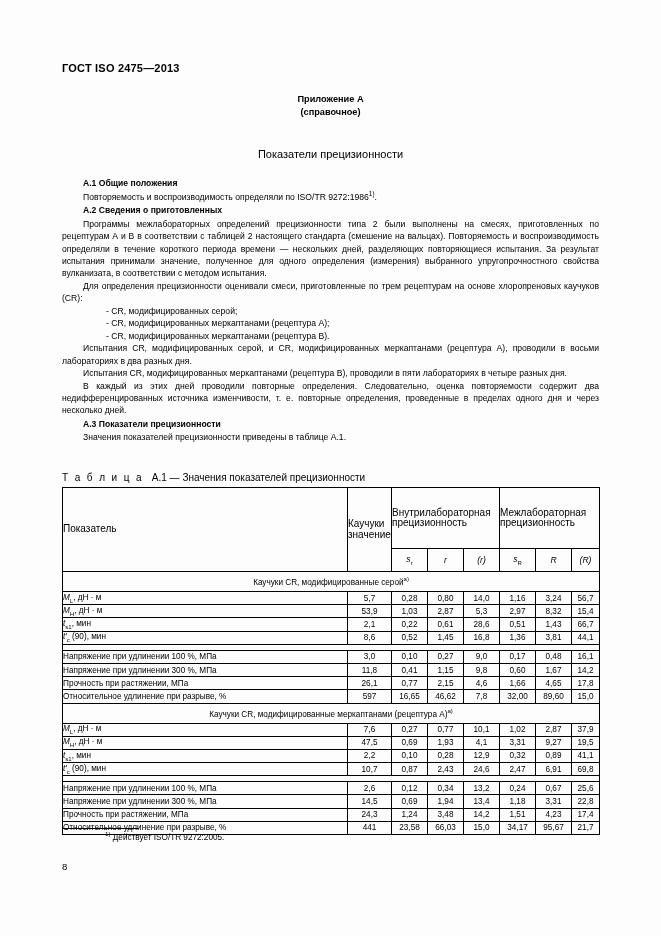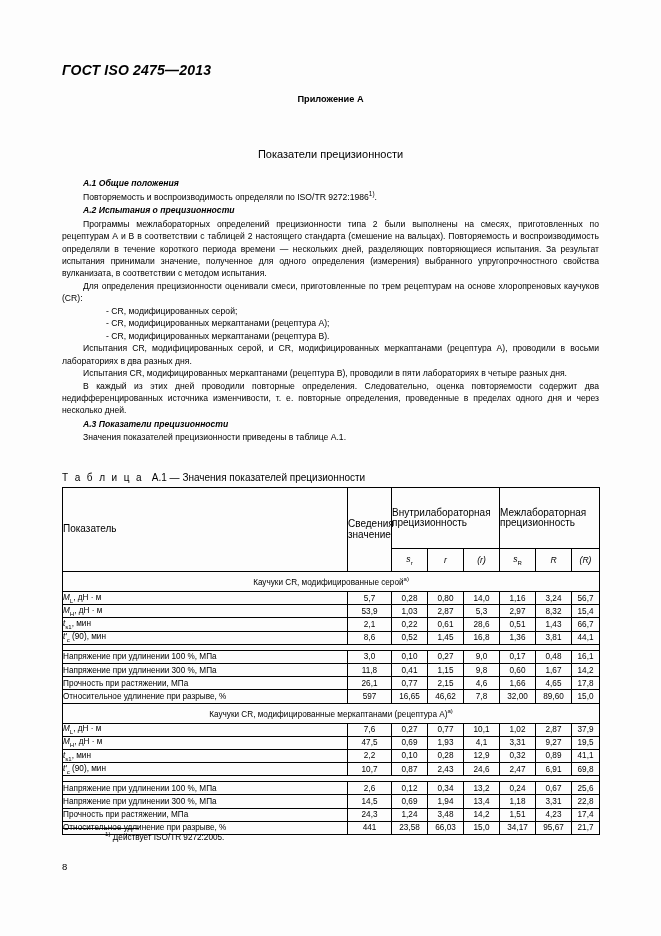--- a/index.html
+++ b/index.html
@@ -19,24 +19,23 @@
     position: absolute;
     left: 0; top: 0;
     width: 661px;
     height: 936px;
     background: #fdfdfd;
   }
   .doc-header {
     position: absolute;
     left: 62px;
     top: 62px;
-    font-size: 14px;
+    font-size: 11px;
     font-weight: bold;
     letter-spacing: 0.2px;
-    font-style: italic;
   }
   .annex {
     position: absolute;
     left: 0;
     top: 93px;
     width: 661px;
     text-align: center;
     font-size: 9.2px;
     font-weight: bold;
     line-height: 13px;
@@ -60,21 +59,20 @@
     text-align: justify;
   }
   .body-block p {
     margin: 0;
   }
   .h-sub {
     font-weight: bold;
     margin: 0;
     text-indent: 21px;
     line-height: 14.6px;
-    font-style: italic;
   }
   .para {
     text-indent: 21px;
   }
   .dash-item {
     text-indent: 0;
     padding-left: 44px;
   }
   sup.fn {
     font-size: 6.4px;
@@ -184,29 +182,30 @@
 </style>
 </head>
 <body>
 
 <div class="page">
 
   <div class="doc-header">ГОСТ ISO 2475—2013</div>
 
   <div class="annex">
     <div>Приложение А</div>
+    <div>(справочное)</div>
   </div>
 
   <div class="sec-title">Показатели прецизионности</div>
 
   <div class="body-block">
     <p class="h-sub">А.1  Общие положения</p>
     <p class="para"><span>Повторяемость и воспроизводимость определяли по ISO/TR 9272:1986</span><sup class="fn">1)</sup><span>.</span></p>
 
-    <p class="h-sub">А.2  Испытания о прецизионности</p>
+    <p class="h-sub">А.2  Сведения о приготовленных</p>
     <p class="para">Программы межлабораторных определений прецизионности типа 2 были выполнены на смесях, приготовленных по рецептурам А и В в соответствии с таблицей 2 настоящего стандарта (смешение на вальцах). Повторяемость и воспроизводимость определяли в течение короткого периода времени — нескольких дней, разделяющих повторяющиеся испытания. За результат испытания принимали значение, полученное для одного определения (измерения) выбранного упругопрочностного свойства вулканизата, в соответствии с методом испытания.</p>
     <p class="para">Для определения прецизионности оценивали смеси, приготовленные по трем рецептурам на основе хлоропреновых каучуков (CR):</p>
     <p class="dash-item">-  CR, модифицированных серой;</p>
     <p class="dash-item">-  CR, модифицированных меркаптанами (рецептура А);</p>
     <p class="dash-item">-  CR, модифицированных меркаптанами (рецептура В).</p>
     <p class="para">Испытания CR, модифицированных серой, и CR, модифицированных меркаптанами (рецептура А), проводили в восьми лабораториях в два разных дня.</p>
     <p class="para">Испытания CR, модифицированных меркаптанами (рецептура В), проводили в пяти лабораториях в четыре разных дня.</p>
     <p class="para">В каждый из этих дней проводили повторные определения. Следовательно, оценка повторяемости содержит два недифференцированных источника изменчивости, т. е. повторные определения, проведенные в пределах одного дня и через несколько дней.</p>
 
     <p class="h-sub">А.3  Показатели прецизионности</p>
@@ -225,21 +224,21 @@
       <col style="width:36px">
       <col style="width:36px">
       <col style="width:36px">
       <col style="width:36px">
       <col style="width:28px">
     </colgroup>
     <thead>
       <tr>
         <th class="hdr-main outer-top outer-left" rowspan="2">Показатель</th>
         <th class="hdr-main outer-top" rowspan="2">
-          <span>Сведения</span><br>
+          <span>Каучуки</span><br>
           <span>значение</span>
         </th>
         <th class="hdr-main outer-top" colspan="3">
           <span>Внутрилабораторная</span><br>
           <span>прецизионность</span>
         </th>
         <th class="hdr-main outer-top outer-right" colspan="3">
           <span>Межлабораторная</span><br>
           <span>прецизионность</span>
         </th>

